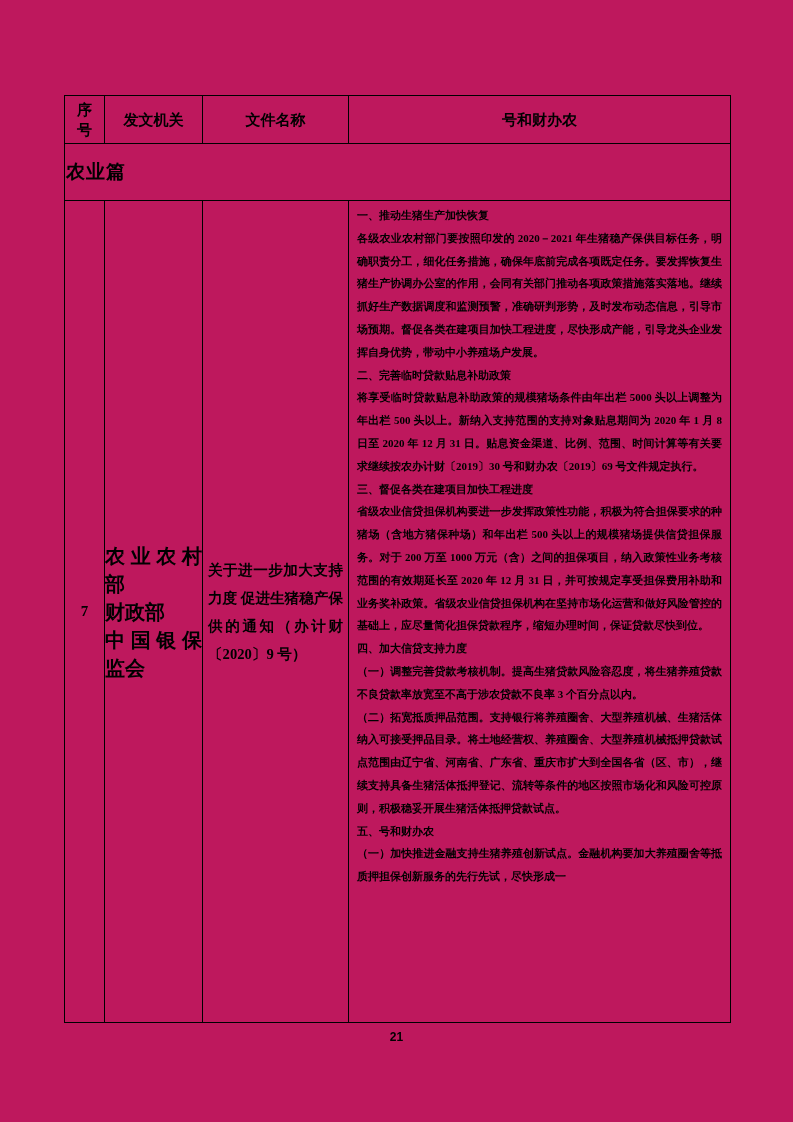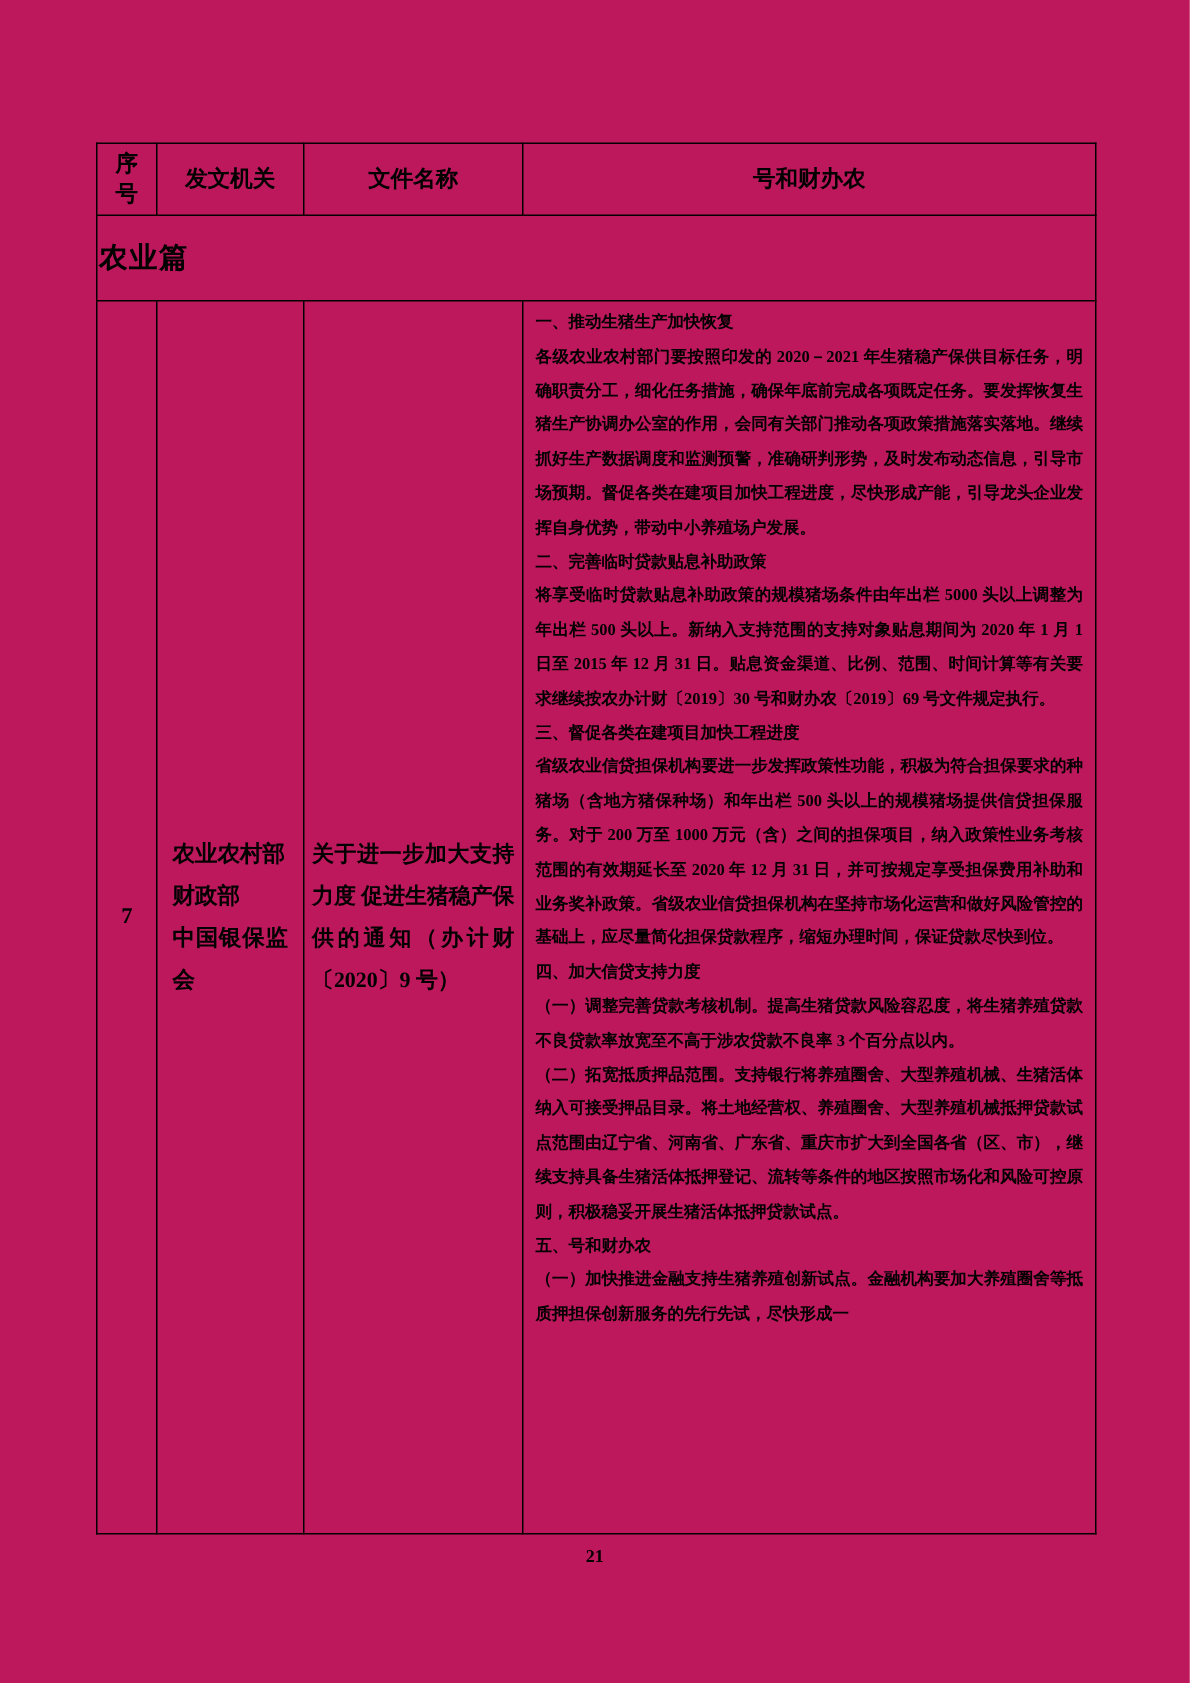--- a/index.html
+++ b/index.html
@@ -51,22 +51,22 @@
   }
 
   td.seq-cell {
     text-align: center;
     vertical-align: middle;
     font-size: 15px;
     font-weight: 700;
   }
   td.agency-cell {
     vertical-align: middle;
-    padding: 0 10px;
-    font-size: 15px;
+    padding: 0 0;
+    font-size: 20px;
     font-weight: 700;
     line-height: 28px;
     text-align: justify;
     text-justify: inter-character;
   }
   td.doctitle-cell {
     vertical-align: middle;
     padding: 0 5px;
     font-size: 14.6px;
     font-weight: 700;
@@ -88,21 +88,21 @@
     text-justify: inter-character;
   }
 
   .page-number {
     position: absolute;
     left: 0; right: 0;
     top: 1030px;
     text-align: center;
     font-size: 12px;
     font-weight: 700;
-    font-family: Liberation Serif, serif;
+    font-family: Liberation Sans, sans-serif;
   }
 </style>
 </head>
 <body>
 
 <div class="page">
 
   <table class="doc-table">
     <colgroup>
       <col class="c-seq">
@@ -129,21 +129,21 @@
         <td class="agency-cell">
           <div>农业农村部</div>
           <div>财政部</div>
           <div>中国银保监会</div>
         </td>
         <td class="doctitle-cell">关于进一步加大支持力度 促进生猪稳产保供的通知（办计财〔2020〕9 号）</td>
         <td class="content-cell">
           <p>一、推动生猪生产加快恢复</p>
           <p>各级农业农村部门要按照印发的 2020－2021 年生猪稳产保供目标任务，明确职责分工，细化任务措施，确保年底前完成各项既定任务。要发挥恢复生猪生产协调办公室的作用，会同有关部门推动各项政策措施落实落地。继续抓好生产数据调度和监测预警，准确研判形势，及时发布动态信息，引导市场预期。督促各类在建项目加快工程进度，尽快形成产能，引导龙头企业发挥自身优势，带动中小养殖场户发展。</p>
           <p>二、完善临时贷款贴息补助政策</p>
-          <p>将享受临时贷款贴息补助政策的规模猪场条件由年出栏 5000 头以上调整为年出栏 500 头以上。新纳入支持范围的支持对象贴息期间为 2020 年 1 月 1 日至 2015 年 12 月 31 日。贴息资金渠道、比例、范围、时间计算等有关要求继续按农办计财〔2019〕30 号和财办农〔2019〕69 号文件规定执行。</p>
+          <p>将享受临时贷款贴息补助政策的规模猪场条件由年出栏 5000 头以上调整为年出栏 500 头以上。新纳入支持范围的支持对象贴息期间为 2020 年 1 月 8 日至 2020 年 12 月 31 日。贴息资金渠道、比例、范围、时间计算等有关要求继续按农办计财〔2019〕30 号和财办农〔2019〕69 号文件规定执行。</p>
           <p>三、督促各类在建项目加快工程进度</p>
           <p>省级农业信贷担保机构要进一步发挥政策性功能，积极为符合担保要求的种猪场（含地方猪保种场）和年出栏 500 头以上的规模猪场提供信贷担保服务。对于 200 万至 1000 万元（含）之间的担保项目，纳入政策性业务考核范围的有效期延长至 2020 年 12 月 31 日，并可按规定享受担保费用补助和业务奖补政策。省级农业信贷担保机构在坚持市场化运营和做好风险管控的基础上，应尽量简化担保贷款程序，缩短办理时间，保证贷款尽快到位。</p>
           <p>四、加大信贷支持力度</p>
           <p>（一）调整完善贷款考核机制。提高生猪贷款风险容忍度，将生猪养殖贷款不良贷款率放宽至不高于涉农贷款不良率 3 个百分点以内。</p>
           <p>（二）拓宽抵质押品范围。支持银行将养殖圈舍、大型养殖机械、生猪活体纳入可接受押品目录。将土地经营权、养殖圈舍、大型养殖机械抵押贷款试点范围由辽宁省、河南省、广东省、重庆市扩大到全国各省（区、市），继续支持具备生猪活体抵押登记、流转等条件的地区按照市场化和风险可控原则，积极稳妥开展生猪活体抵押贷款试点。</p>
           <p>五、号和财办农</p>
           <p>（一）加快推进金融支持生猪养殖创新试点。金融机构要加大养殖圈舍等抵质押担保创新服务的先行先试，尽快形成一</p>
         </td>
       </tr>
     </tbody>

